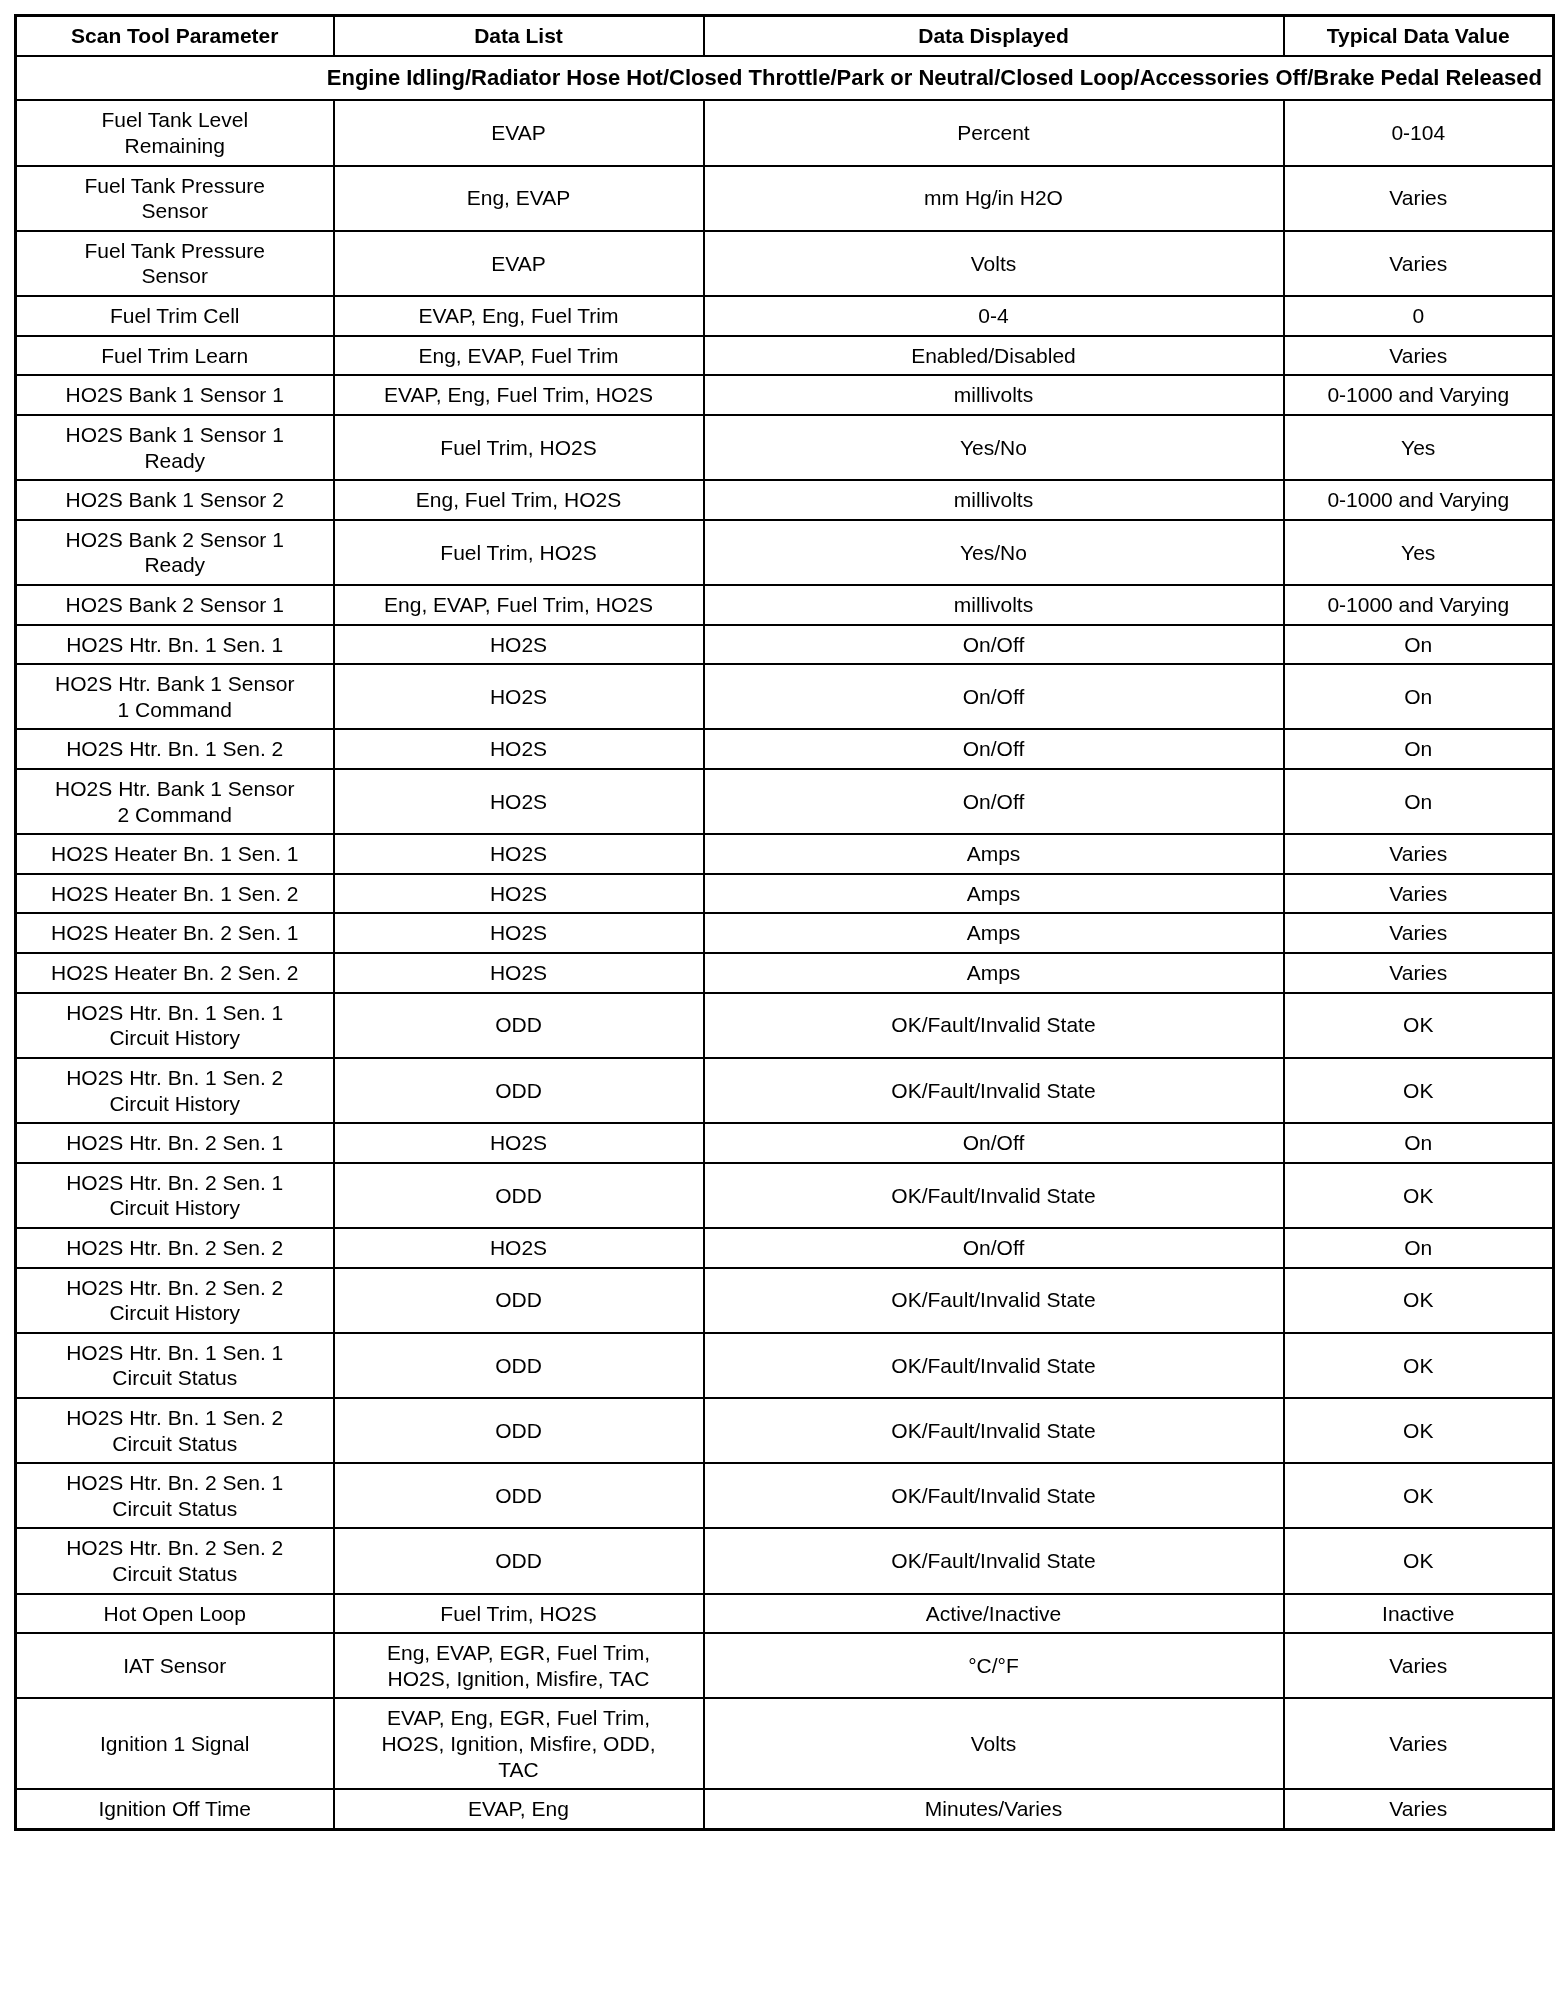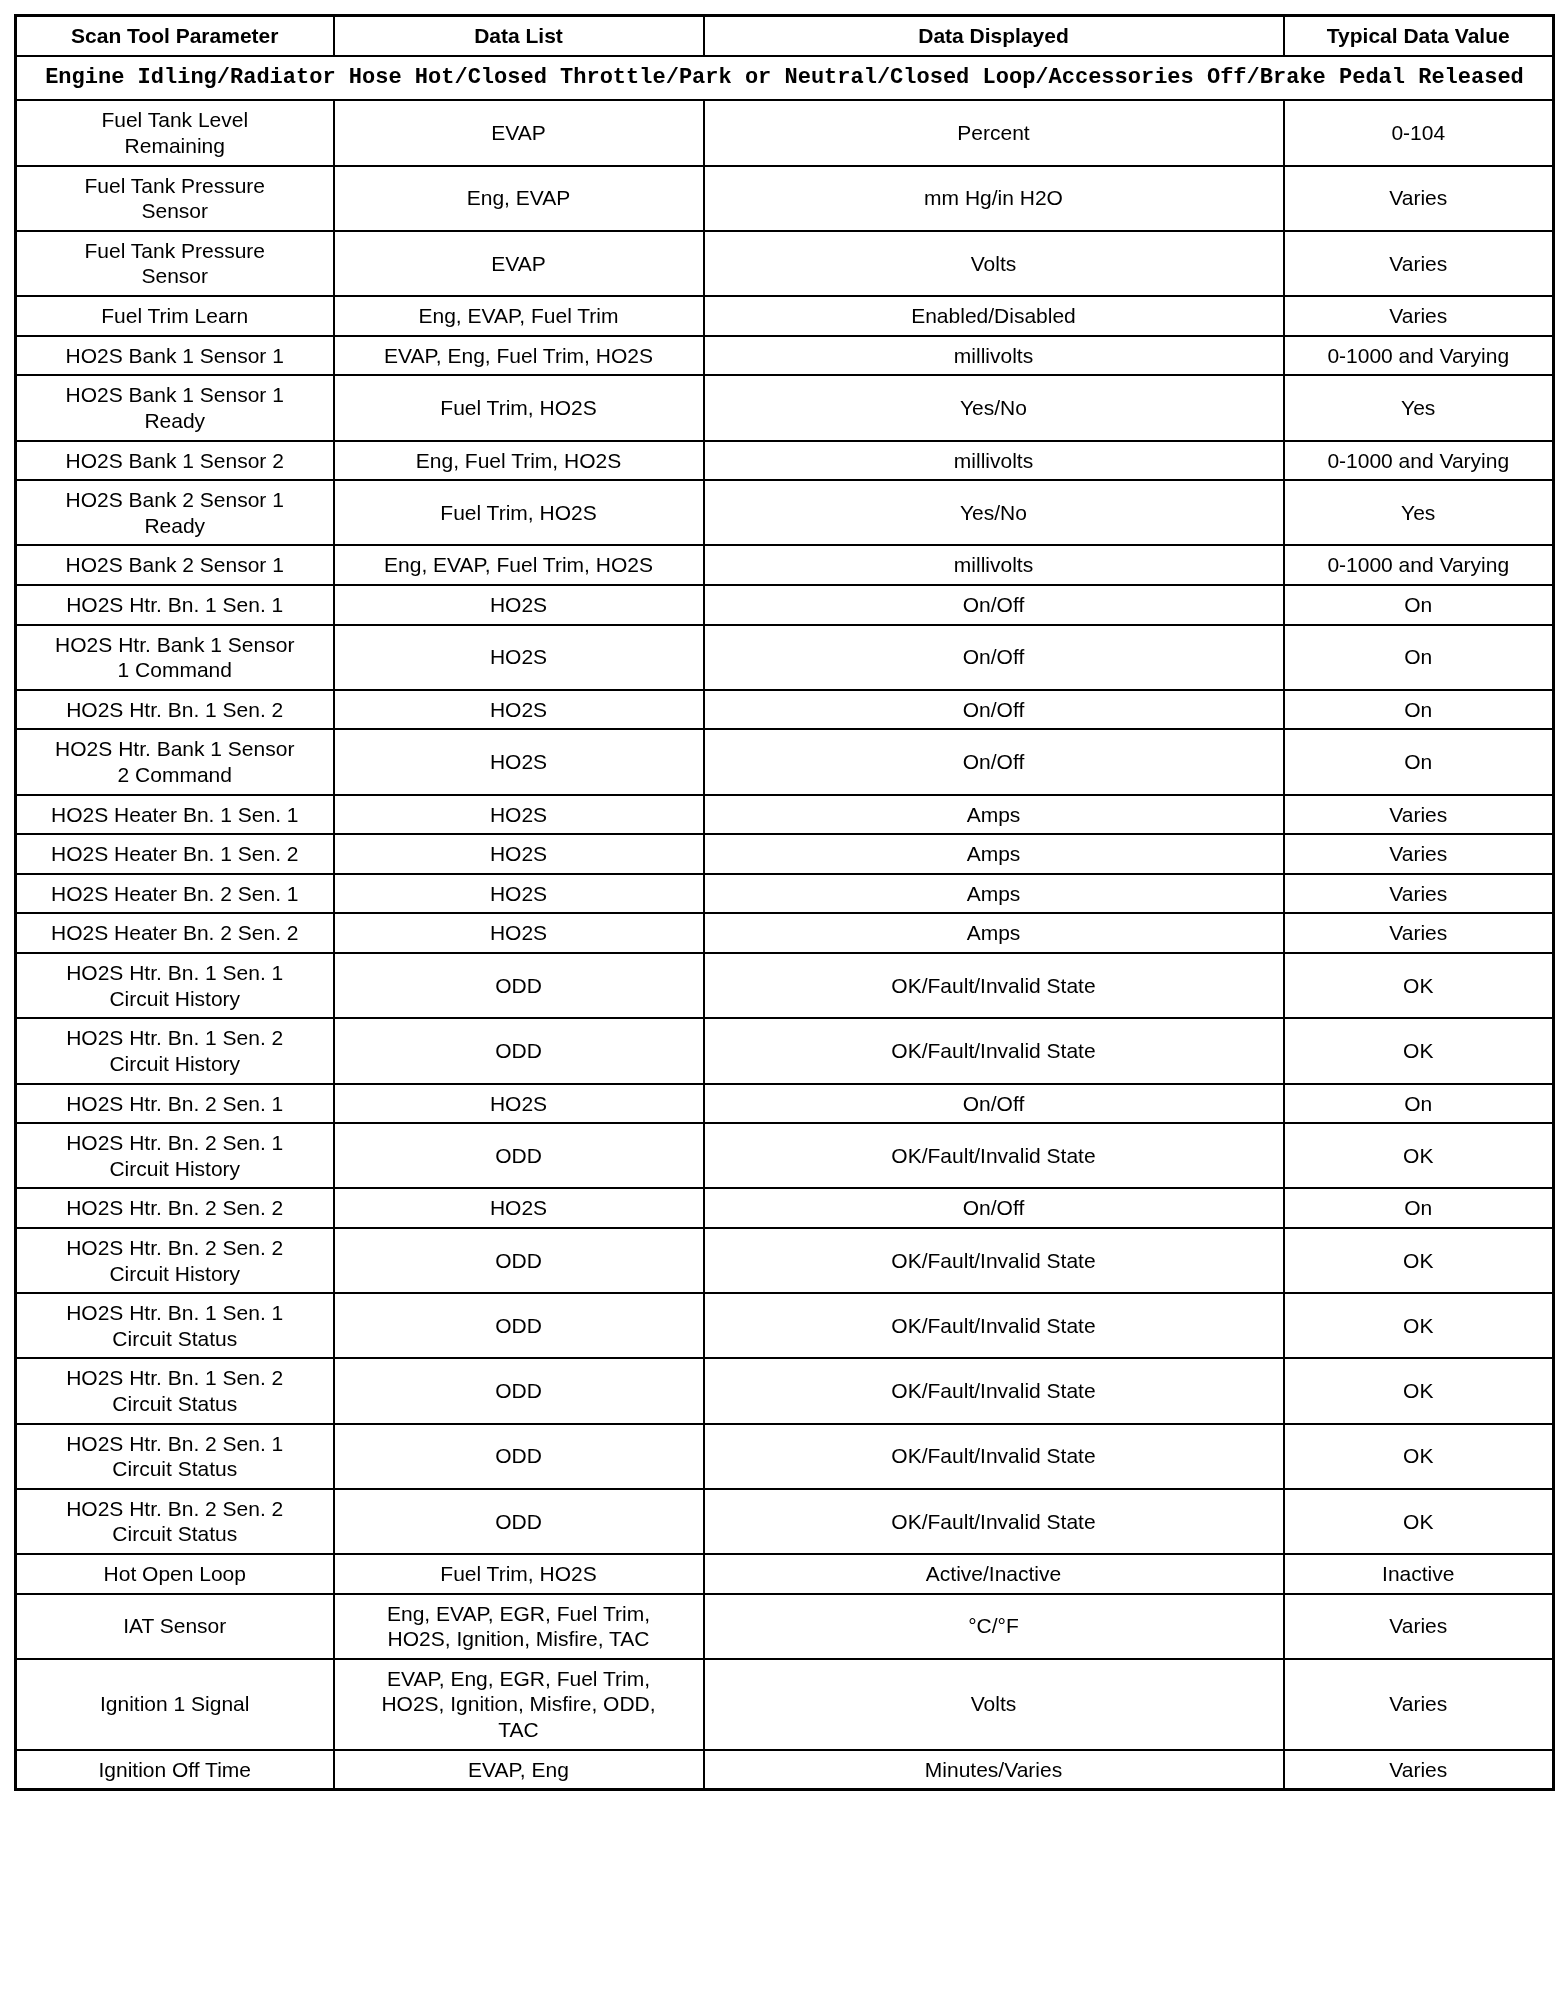--- a/index.html
+++ b/index.html
@@ -38,23 +38,22 @@
     padding: 9px 6px;
   }
   col.c1 { width: 318px; }
   col.c2 { width: 370px; }
   col.c3 { width: 580px; }
   col.c4 { width: 270px; }
 
   tr.section-row td {
     font-weight: bold;
     font-size: 22px;
-    text-align: center;
+    text-align: right;
     padding: 8px 10px;
-    font-family: Liberation Mono, monospace;
   }
   td.param {
     text-align: center;
   }
   td.center {
     text-align: center;
   }
   .multiline {
     white-space: pre-line;
   }
@@ -97,20 +96,26 @@
           <td class="center multiline">Varies</td>
         </tr>
         <tr>
           <td class="param multiline">Fuel Tank Pressure
 Sensor</td>
           <td class="center multiline">EVAP</td>
           <td class="center multiline">Volts</td>
           <td class="center multiline">Varies</td>
         </tr>
         <tr>
+          <td class="param multiline">Fuel Trim Cell</td>
+          <td class="center multiline">EVAP, Eng, Fuel Trim</td>
+          <td class="center multiline">0-4</td>
+          <td class="center multiline">0</td>
+        </tr>
+        <tr>
           <td class="param multiline">Fuel Trim Learn</td>
           <td class="center multiline">Eng, EVAP, Fuel Trim</td>
           <td class="center multiline">Enabled/Disabled</td>
           <td class="center multiline">Varies</td>
         </tr>
         <tr>
           <td class="param multiline">HO2S Bank 1 Sensor 1</td>
           <td class="center multiline">EVAP, Eng, Fuel Trim, HO2S</td>
           <td class="center multiline">millivolts</td>
           <td class="center multiline">0-1000 and Varying</td>

